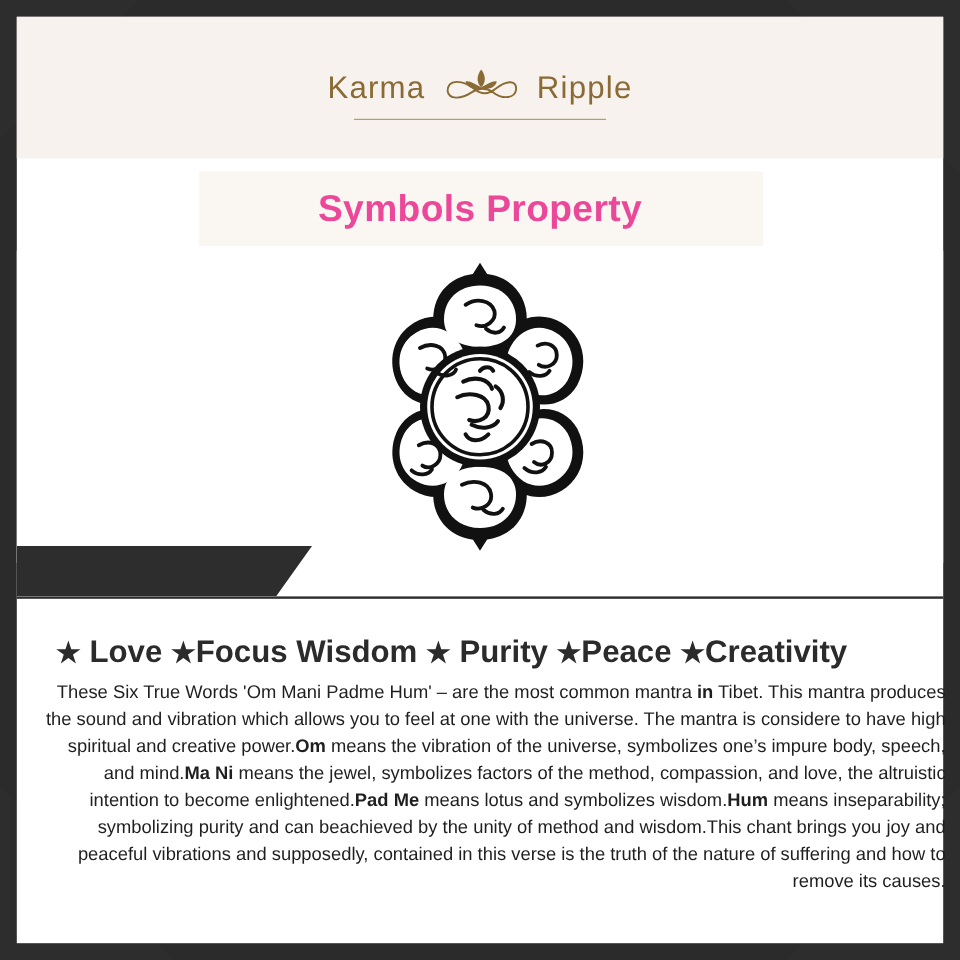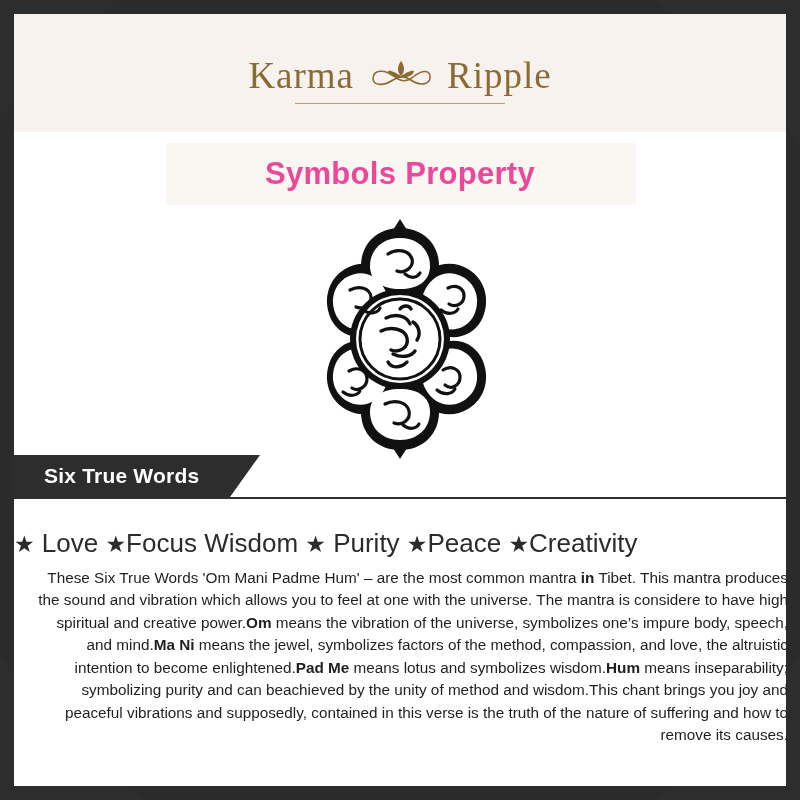--- a/index.html
+++ b/index.html
@@ -59,22 +59,22 @@
     height: 118px;
     background: #f7f2ed;
   }
   .logo-wrap {
     position: absolute;
     top: 40px; left: 0;
     width: 772px;
     text-align: center;
   }
   .logo-text {
-    font-family: Liberation Serif, serif;
-    font-size: 37px;
+    font-family: Liberation Sans, sans-serif;
+    font-size: 26px;
     letter-spacing: 1px;
     color: #8a6a35;
     display: inline-block;
     vertical-align: middle;
   }
   .logo-mark {
     display: inline-block;
     vertical-align: middle;
     margin: 0 10px;
   }
@@ -149,23 +149,23 @@
     width: 772px;
     height: 2px;
     background: #2d2d2d;
   }
   
   .keywords {
     position: absolute;
     top: 514px;
     left: 0;
     width: 692px;
-    text-align: left;
+    text-align: right;
     font-size: 26px;
-    font-weight: normal;
+    font-weight: bold;
     color: #2b2b2b;
     white-space: nowrap;
   }
   .kw { display: inline-block; }
   .star { color: #2b2b2b; font-size: 23px; }
   
   .body-copy {
     position: absolute;
     top: 553px;
     left: 22px;
@@ -263,21 +263,20 @@
             <path d="M94 157 C103 152, 112 156, 112 165 C112 173, 103 178, 97 174"></path>
             <path d="M88 178 C94 183, 102 182, 105 177"></path>
             <path d="M95 76 C104 71, 115 74, 116 83 C117 91, 108 96, 101 93"></path>
             <path d="M108 96 C115 101, 123 99, 125 94"></path>
           </g>
         </g>
       </svg>
     </div>
 
     <div class="ribbon"></div>
-    <div class="ribbon-label">Six True Words</div>
     <div class="ribbon-line"></div>
 
     <div class="keywords">
       <span class="kw">
         <span class="star">★</span>
         <span>Love</span>
       </span>
       <span class="kw">
         <span class="star">★</span><span>Focus</span>
       </span>

